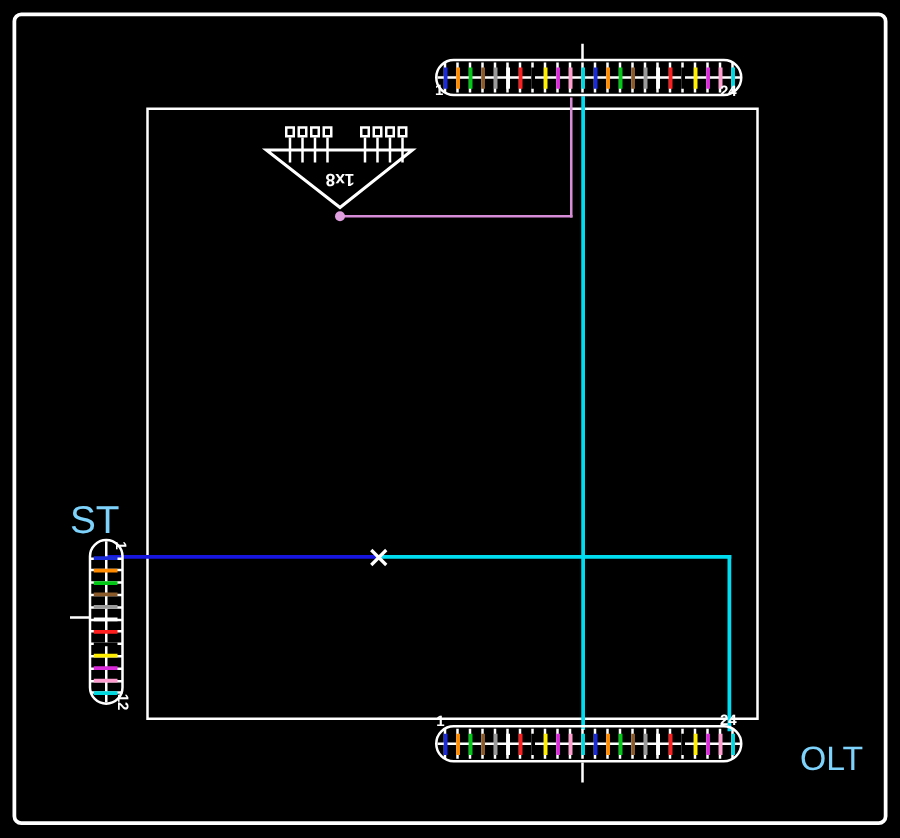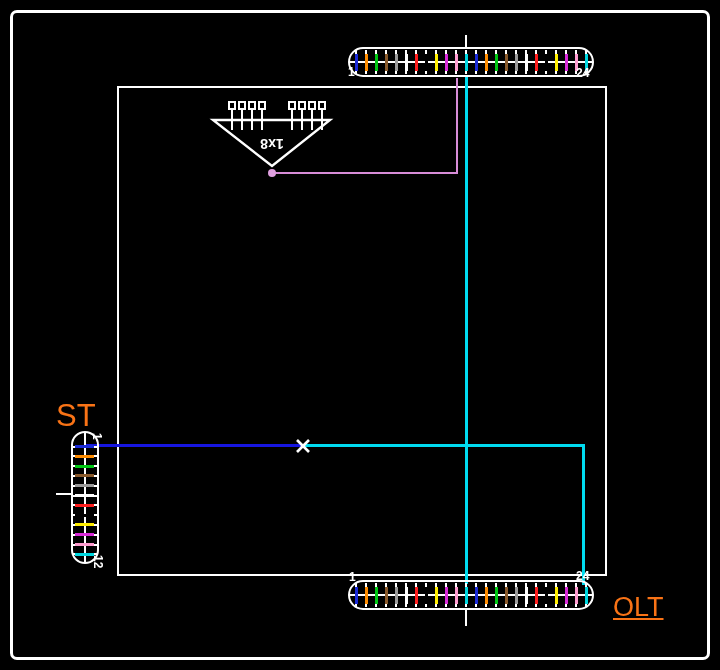--- a/index.html
+++ b/index.html
@@ -1,23 +1,23 @@
 <!DOCTYPE html>
 <html><head>
 <meta charset="utf-8">
 <style>
   html,body{margin:0;padding:0;background:#000;}
   .stage{position:relative;width:720px;height:670px;background:#000;overflow:hidden;
          font-family:"Liberation Sans",sans-serif;color:#fff;}
   .abs{position:absolute;}
   .outer-border{left:10px;top:10px;width:694px;height:644px;border:3px solid #fff;border-radius:7px;z-index:1;}
   .title{left:35px;top:16px;font-size:54px;line-height:1.1;color:#fff;z-index:2;}
-  .big-label{font-size:27px;color:#f97316;z-index:2;}
+  .big-label{font-size:27px;color:#7dd3fc;z-index:2;}
   .st-label{left:56px;top:398px;font-size:31px;}
-  .olt-label{left:613px;top:592px;text-decoration:underline;}
+  .olt-label{left:640px;top:592px;}
   .inner-box{left:117px;top:86px;width:486px;height:486px;border:2px solid #fff;z-index:3;}
   .strip{z-index:6;}
   .stadium{position:absolute;left:0;top:0;right:0;bottom:0;border:2.5px solid #fff;border-radius:16px;}
   .strip-top{left:348px;top:47px;width:246px;height:30px;}
   .strip-bottom{left:348px;top:580px;width:246px;height:30px;}
   .strip-st{left:71px;top:431px;width:28px;height:133px;}
   .centerline-h{position:absolute;left:2px;right:2px;top:50%;margin-top:-1px;height:2px;background:#fff;}
   .centerline-v{position:absolute;top:2px;bottom:2px;left:50%;margin-left:-1px;width:2px;background:#fff;}
   .port-num{font-size:12px;font-weight:700;color:#fff;z-index:8;line-height:1;}
   .rot90{transform:rotate(90deg);transform-origin:left top;}

